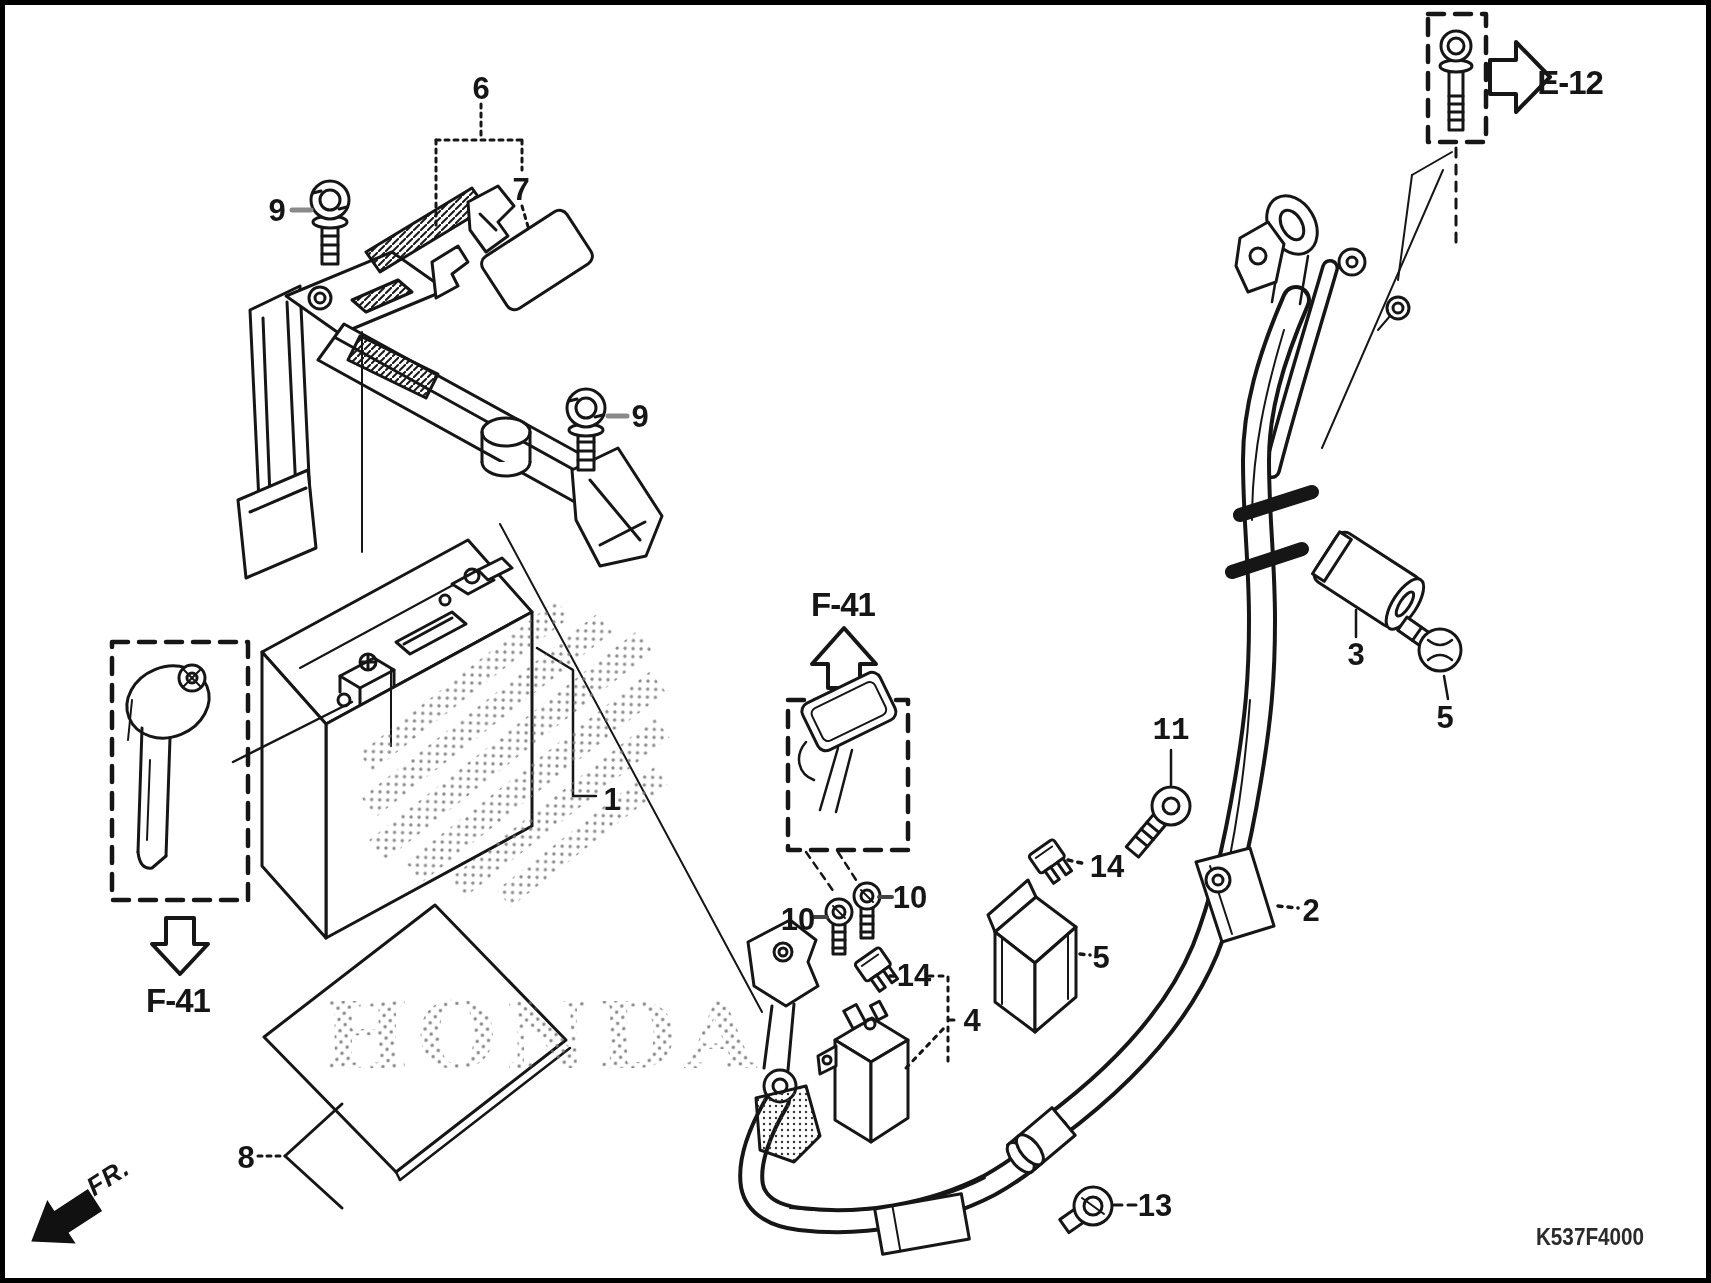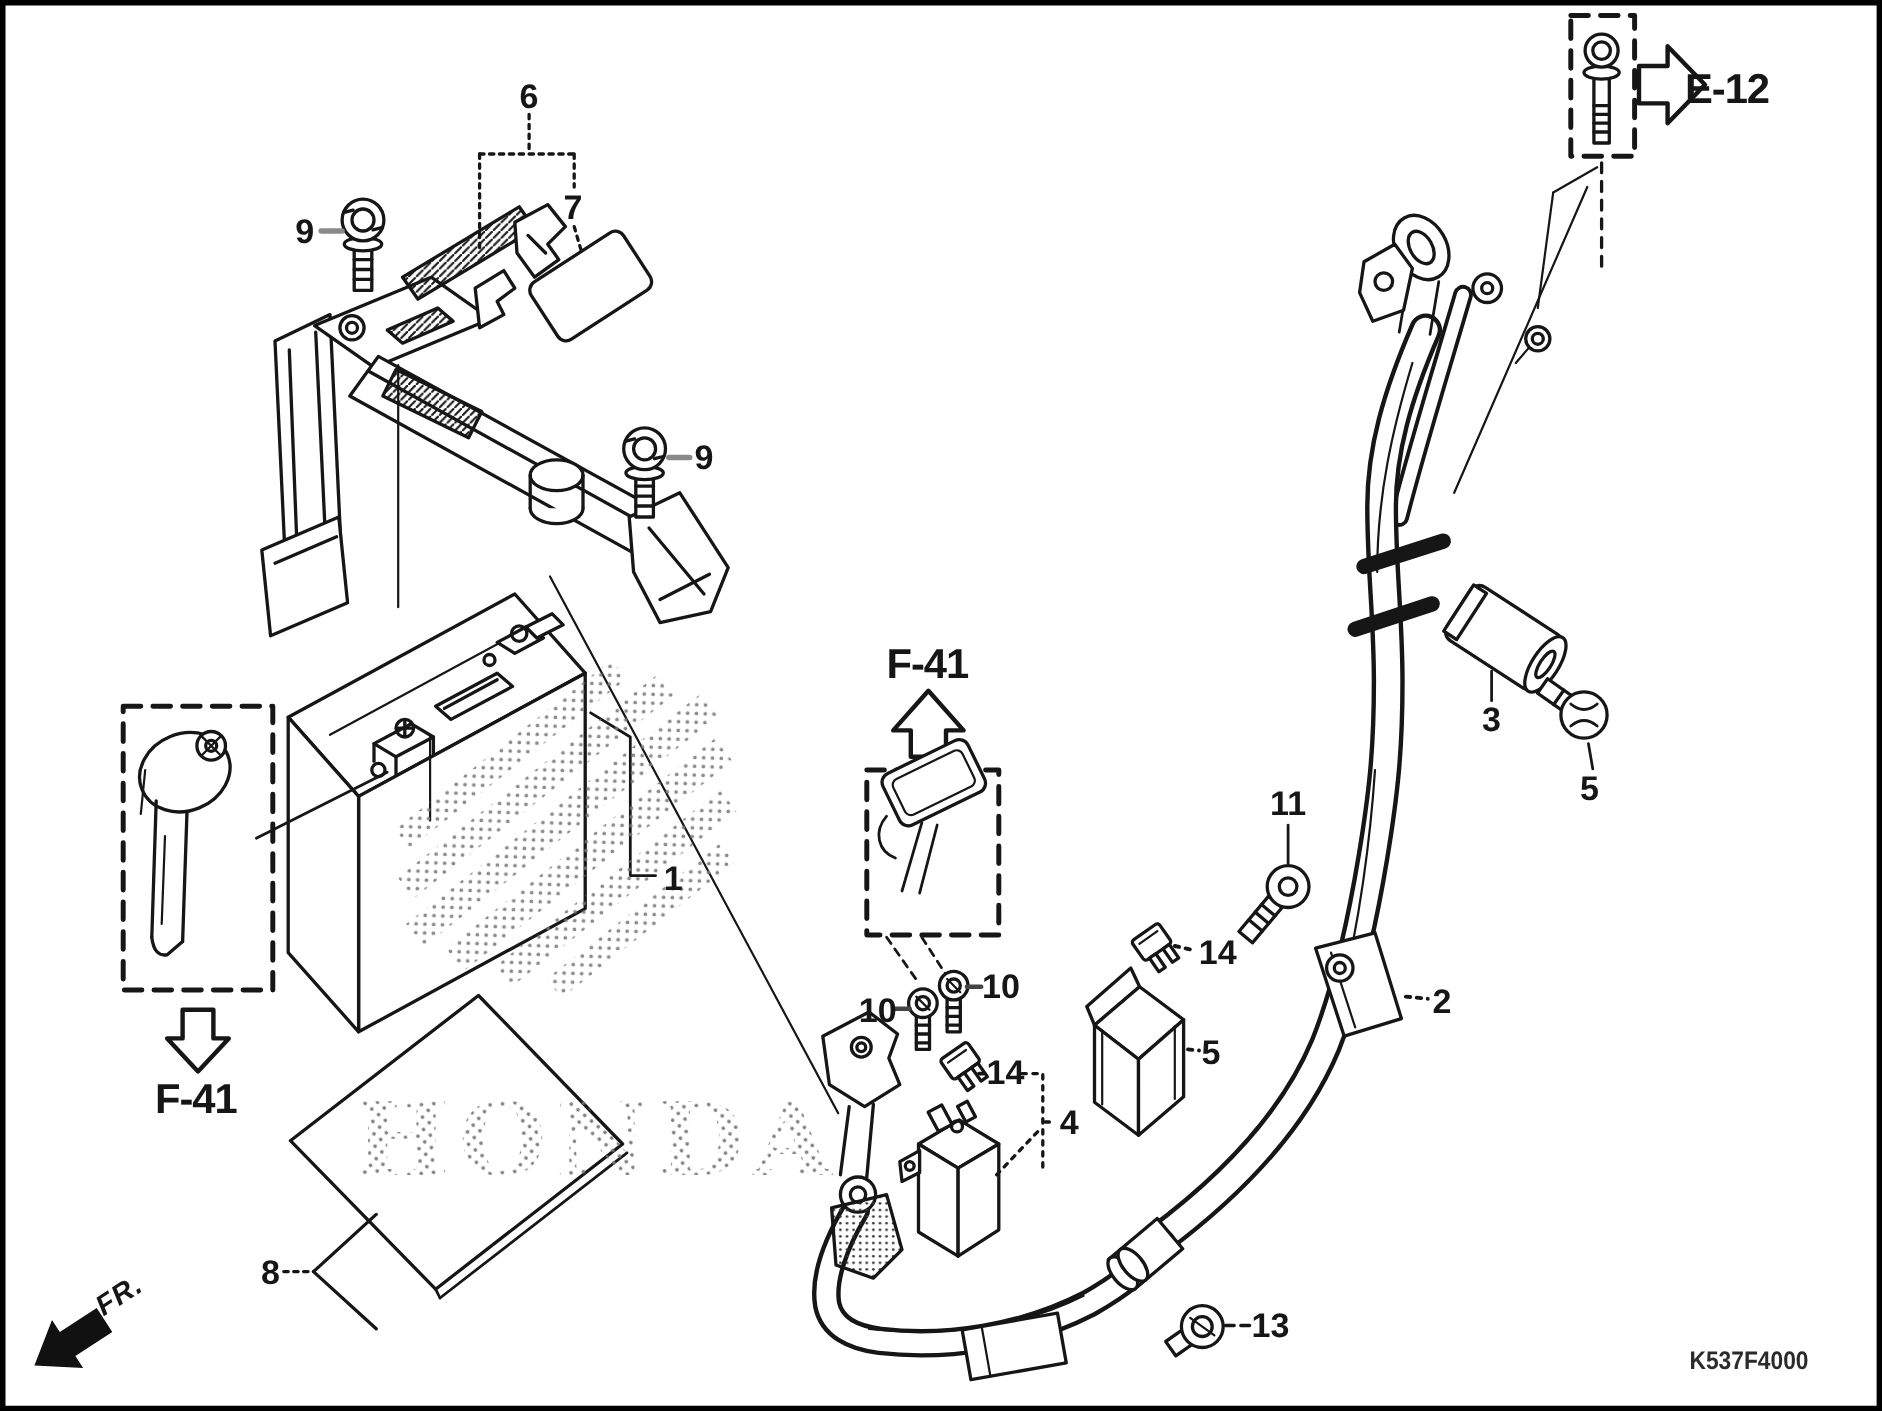--- a/index.html
+++ b/index.html
@@ -7,21 +7,21 @@
     position:relative;width:1711px;height:1283px;background:#fff;overflow:hidden;
     box-shadow:inset 0 0 0 5px #000;
     font-family:"Liberation Sans",sans-serif;
   }
   .stage svg{position:absolute;left:0;top:0;}
   .label{
     position:absolute;transform:translate(-50%,-50%);
     font-weight:bold;font-size:31px;color:#161616;white-space:nowrap;line-height:1;
     font-family:"Liberation Sans",sans-serif;
   }
-  .ref{font-size:38px;letter-spacing:-1px;}
+  .ref{font-size:33px;letter-spacing:-1px;}
   .code{font-size:23px;color:#2b2b2b;transform:translate(-50%,-50%) scaleX(.9);font-weight:bold;}
   .fr{font-size:26px;font-style:italic;transform:translate(-50%,-50%) rotate(-33deg);letter-spacing:1px;}
 </style>
 </head>
 <body>
 
 <div class="stage">
 
 <svg width="1711" height="1283" viewBox="0 0 1711 1283">
   <defs>
@@ -398,21 +398,21 @@
 <div class="label" style="left:1356px;top:654px;">3</div>
 <div class="label" style="left:972px;top:1020px;">4</div>
 <div class="label" style="left:1101px;top:957px;">5</div>
 <div class="label" style="left:481px;top:88px;">6</div>
 <div class="label" style="left:521px;top:189px;">7</div>
 <div class="label" style="left:246px;top:1157px;">8</div>
 <div class="label" style="left:277px;top:210px;">9</div>
 <div class="label" style="left:640px;top:416px;">9</div>
 <div class="label" style="left:798px;top:919px;">10</div>
 <div class="label" style="left:910px;top:897px;">10</div>
-<div class="label" style="left:1171px;top:730px;">11</div>
+<div class="label" style="left:1171px;top:730px;font-family:Liberation Mono, monospace;">11</div>
 <div class="label" style="left:1155px;top:1205px;">13</div>
 <div class="label" style="left:1445px;top:717px;">5</div>
 <div class="label" style="left:1107px;top:866px;">14</div>
 <div class="label" style="left:914px;top:975px;">14</div>
 
 <div class="label ref" style="left:1570px;top:82px;">E-12</div>
 <div class="label ref" style="left:843px;top:604px;">F-41</div>
 <div class="label ref" style="left:178px;top:1000px;">F-41</div>
 
 <div class="label fr" style="left:108px;top:1177px;">FR.</div>

